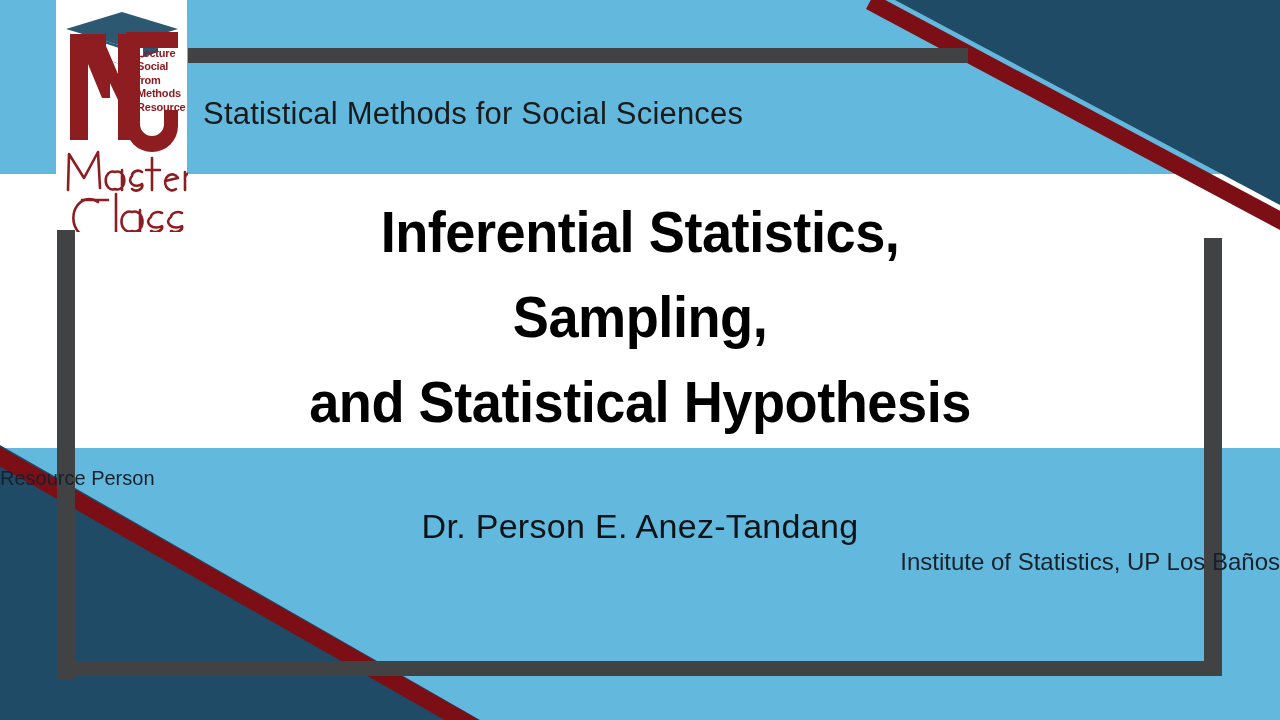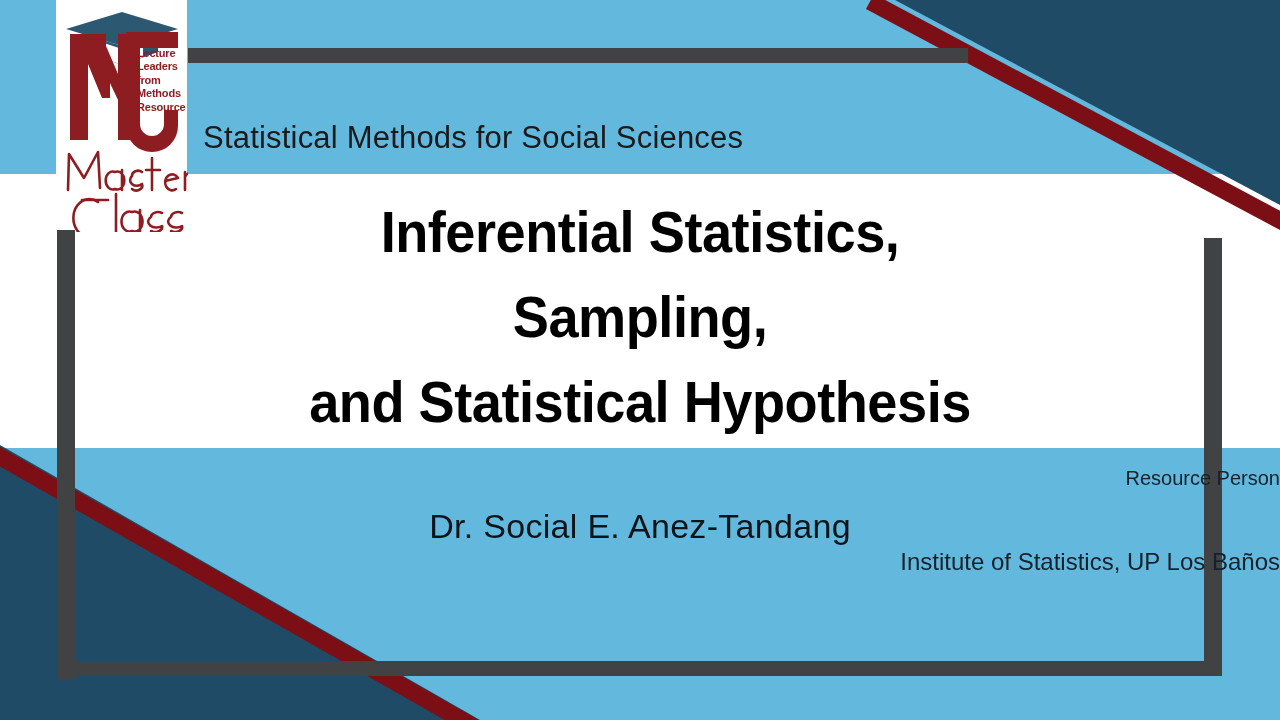--- a/index.html
+++ b/index.html
@@ -105,21 +105,20 @@
   
   .course-title {
     position: absolute;
     left: 203px;
     top: 96px;
     font-size: 31px;
     font-weight: 400;
     color: #1a1a1a;
     letter-spacing: 0.2px;
     white-space: nowrap;
-    margin-top: 24px;
   }
 
   .main-title {
     position: absolute;
     left: 0;
     top: 190px;
     width: 1280px;
     text-align: center;
     font-size: 57px;
     font-weight: 700;
@@ -128,21 +127,21 @@
     letter-spacing: -0.5px;
     transform: scaleX(0.95);
   }
   .main-title .ln { display: block; }
 
   .resource-label {
     position: absolute;
     left: 0;
     top: 467px;
     width: 1280px;
-    text-align: right;
+    text-align: left;
     font-size: 20px;
     font-weight: 400;
     color: #16212b;
   }
   .speaker-name {
     position: absolute;
     left: 0;
     top: 507px;
     width: 1280px;
     text-align: center;
@@ -224,32 +223,32 @@
 
         <path d="M76,210 A8,10 0 1 0 76,229 A8,10 0 1 0 76,210 M84,208 L84,230"></path>
 
         <path d="M106,211 A7,5 0 0 0 95,215 A7,5 0 0 0 106,224 A7,5 0 0 1 95,229"></path>
 
         <path d="M126,211 A7,5 0 0 0 115,215 A7,5 0 0 0 126,224 A7,5 0 0 1 115,229"></path>
       </g>
     </svg>
     <div class="logo-tag">
       <span>Lecture</span><br>
-      <span>Leaders</span><br>
+      <span>Social</span><br>
       <span>from</span><br>
       <span>Methods</span><br>
       <span>Resource</span>
     </div>
   </div>
 
   <div class="course-title">Statistical Methods for Social Sciences</div>
 
   <div class="main-title">
     <span class="ln">Inferential Statistics,</span>
     <span class="ln">Sampling,</span>
     <span class="ln">and Statistical Hypothesis</span>
   </div>
 
   <div class="resource-label">Resource Person</div>
-  <div class="speaker-name">Dr. Social E. Anez-Tandang</div>
+  <div class="speaker-name">Dr. Person E. Anez-Tandang</div>
   <div class="speaker-affil">Institute of Statistics, UP Los Baños</div>
 
 </div>
 
 </body></html>

